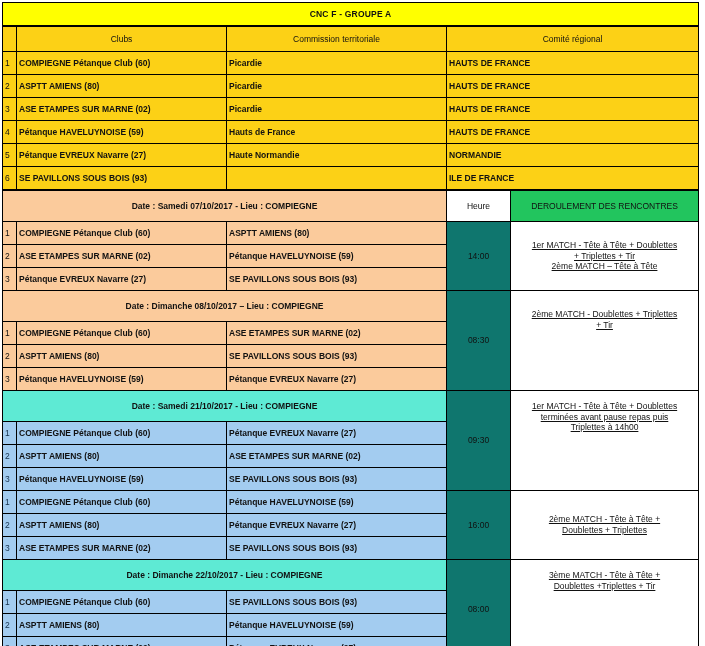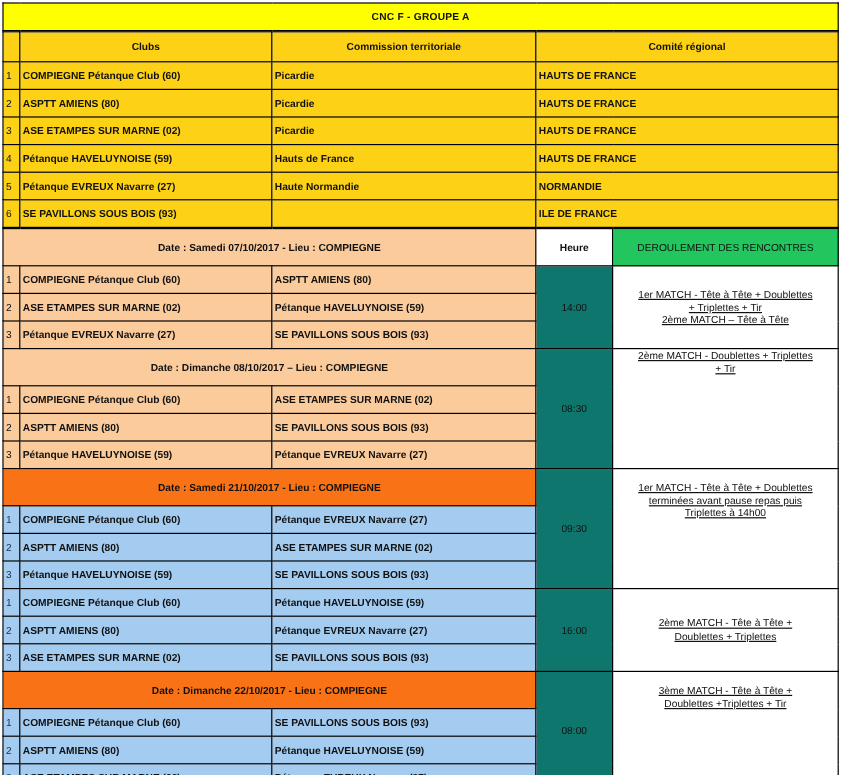--- a/index.html
+++ b/index.html
@@ -48,21 +48,21 @@
     text-align: center;
     font-size: 15px;
     font-weight: bold;
     color: #000000;
     height: 22px;
     letter-spacing: 0.2px;
   }
   .yellow-head {
     background: #fcd116;
     text-align: center;
-    font-weight: bold;
+    font-weight: normal;
     font-size: 14.5px;
     color: #000000;
     height: 24px;
   }
   .yellow-cell {
     background: #fcd116;
     height: 22px;
   }
   .yellow-num {
     background: #fcd116;
@@ -80,36 +80,36 @@
 
   
   .date-band {
     text-align: center;
     font-size: 14px;
     font-weight: bold;
     color: #000000;
     height: 30px;
   }
   .peach  { background: #fbcb9c; }
-  .blue   { background: #f97316; }
+  .blue   { background: #5eead4; }
 
   .row-peach { background: #fbcb9c; height: 22px; }
   .row-blue  { background: #a3ccf0; height: 22px; }
 
   .num-cell {
     font-size: 8px;
     color: #3a2d00;
     text-align: left;
     padding-left: 3px;
   }
   .num-cell.onblue { color: #17324d; }
   .head-heure {
     background: #ffffff;
     text-align: center;
-    font-weight: bold;
+    font-weight: normal;
     font-size: 10px;
     color: #000000;
   }
   .head-der {
     background: #22c55e;
     text-align: center;
     font-size: 10px;
     color: #000000;
   }
   .heure-val {
@@ -122,21 +122,21 @@
   .der-val {
     background: #ffffff;
     text-align: center;
     font-size: 10.5px;
     color: #000000;
     line-height: 1.35;
     vertical-align: middle;
     padding: 2px 4px;
     text-decoration: underline;
   }
-  .der-val.top { vertical-align: top; }
+  .der-val.top { vertical-align: top; padding-top: 18px; }
   .der-val.uptop { vertical-align: top; padding-top: 10px; }
 </style>
 </head>
 <body>
 
 <div class="sheet">
 
   <table class="grid">
     <colgroup>
       <col class="c-num">

